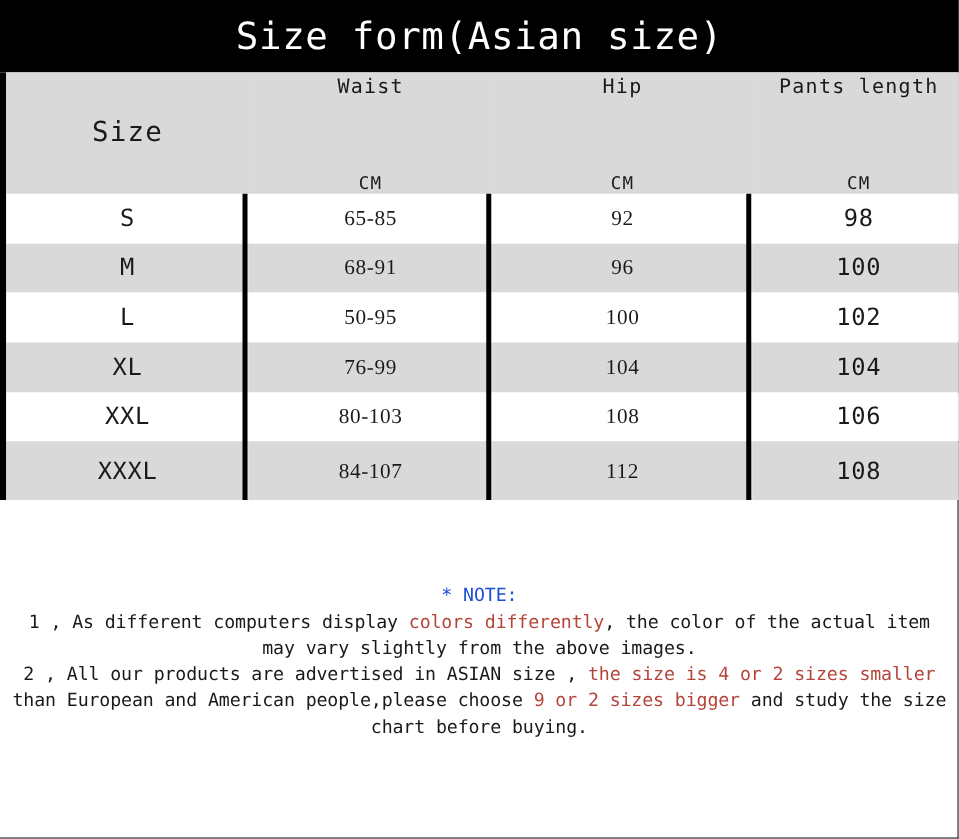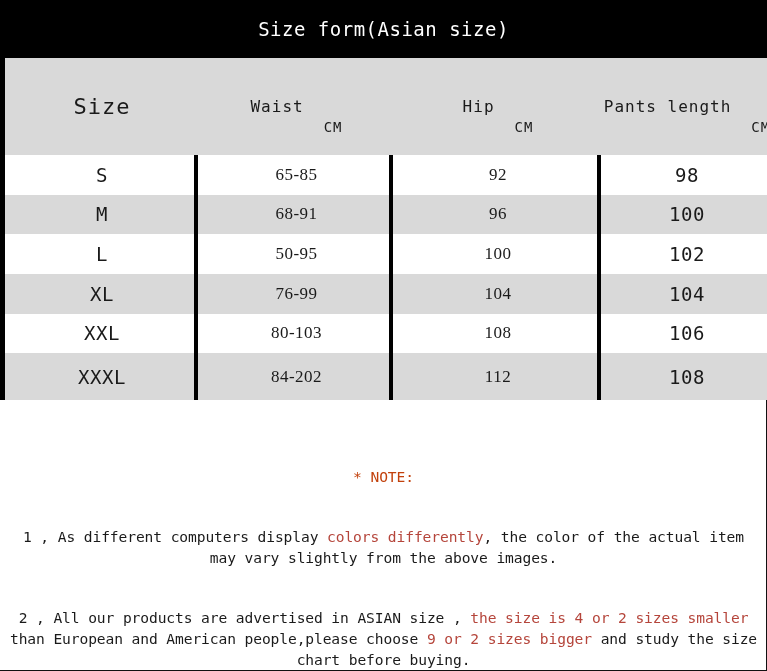--- a/index.html
+++ b/index.html
@@ -30,21 +30,21 @@
     top: 0;
     width: 767px;
     height: 58px;
     background: #000000;
     display: flex;
     align-items: center;
     justify-content: center;
   }
   .title-text {
     color: #ffffff;
-    font-size: 19px;
+    font-size: 30px;
     letter-spacing: 0.5px;
     white-space: nowrap;
     text-align: center;
   }
 
   
   .table-wrap {
     position: absolute;
     left: 0;
     top: 58px;
@@ -76,21 +76,21 @@
 
   
   .hdr-row { height: 97px; background: #d9d9d9; }
   .hdr-row td { background: #d9d9d9; }
   .hdr-size {
     font-size: 22px;
     letter-spacing: 1px;
   }
   .hdr-stack {
     display: flex;
-    flex-direction: row;
+    flex-direction: column;
     justify-content: center;
     align-items: center;
     height: 97px;
     gap: 20px;
   }
   .hdr-name {
     font-size: 16px;
     letter-spacing: 1px;
   }
   .hdr-unit {
@@ -129,26 +129,26 @@
     width: 767px;
     padding: 0 6px;
     box-sizing: border-box;
     text-align: center;
     color: #1a1a1a;
     font-size: 14.6px;
     line-height: 21px;
     letter-spacing: -0.1px;
   }
   .note-head {
-    color: #c2410c;
+    color: #1d4ed8;
     font-size: 14.6px;
     line-height: 21px;
     text-align: center;
   }
-  .note-line { white-space: normal; margin-top: 39px; }
+  .note-line { white-space: normal; }
   .hl { color: #b5453b; }
 </style>
 </head>
 <body>
 
 <div class="page">
 
   <div class="title-bar">
     <div class="title-text">Size form(Asian size)</div>
   </div>
@@ -210,21 +210,21 @@
           <td class="cell-pants">104</td>
         </tr>
         <tr class="body-row row-white">
           <td class="cell-size">XXL</td>
           <td class="cell-num">80-103</td>
           <td class="cell-num">108</td>
           <td class="cell-pants">106</td>
         </tr>
         <tr class="body-row row-grey row-tall">
           <td class="cell-size">XXXL</td>
-          <td class="cell-num">84-202</td>
+          <td class="cell-num">84-107</td>
           <td class="cell-num">112</td>
           <td class="cell-pants">108</td>
         </tr>
       </tbody>
     </table>
 
     <div class="divider d1"></div>
     <div class="divider d2"></div>
     <div class="divider d3"></div>
   </div>

